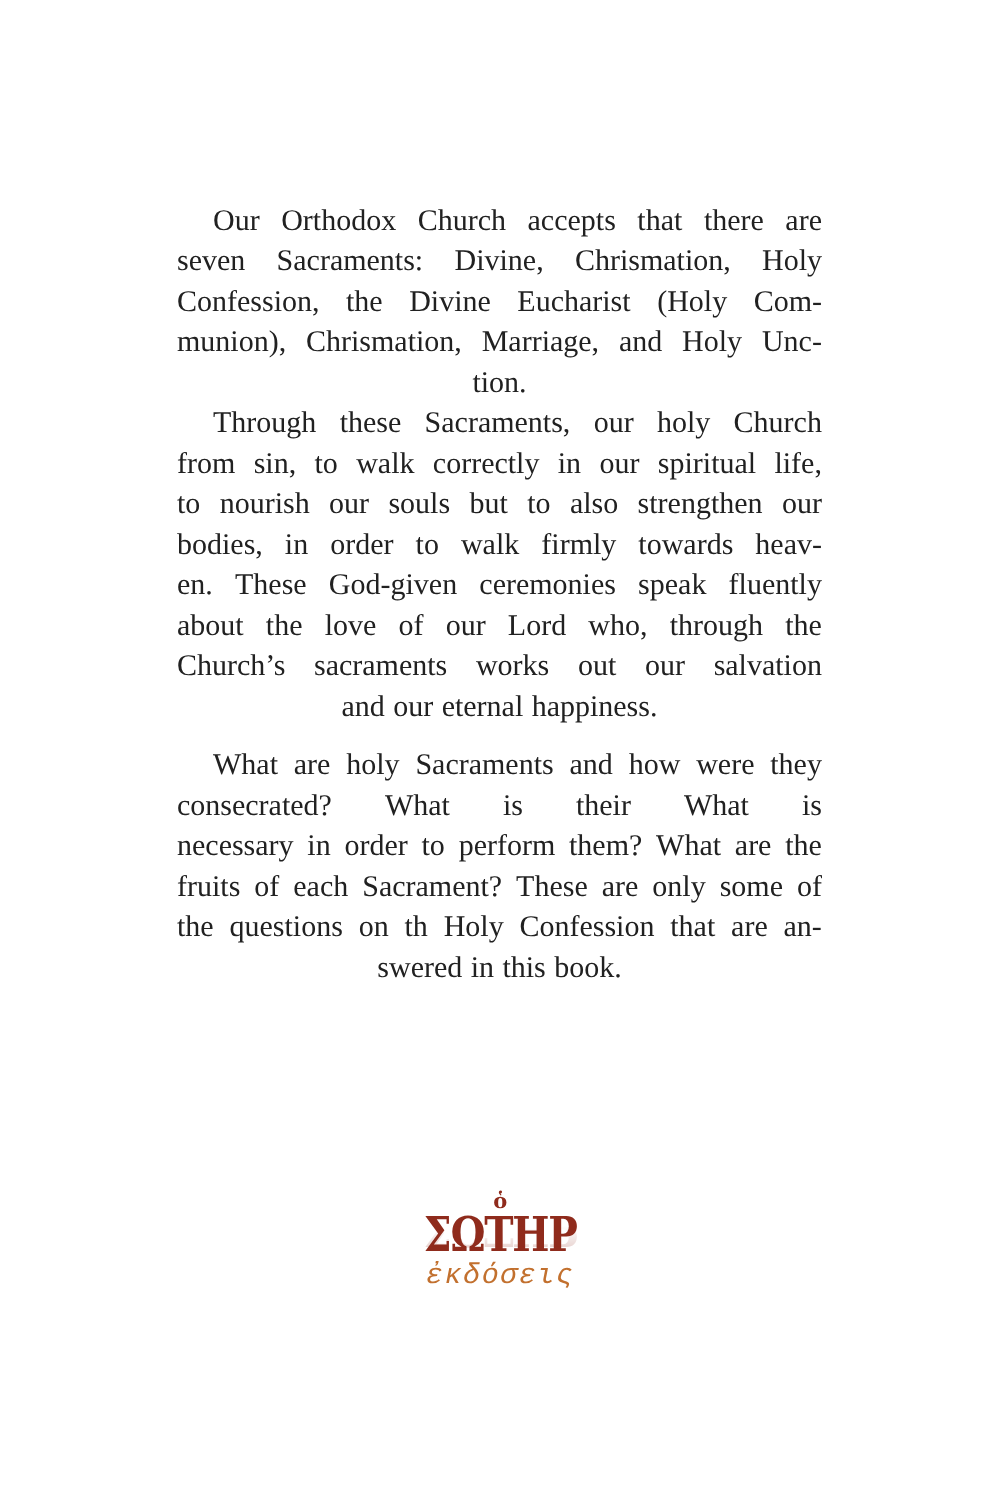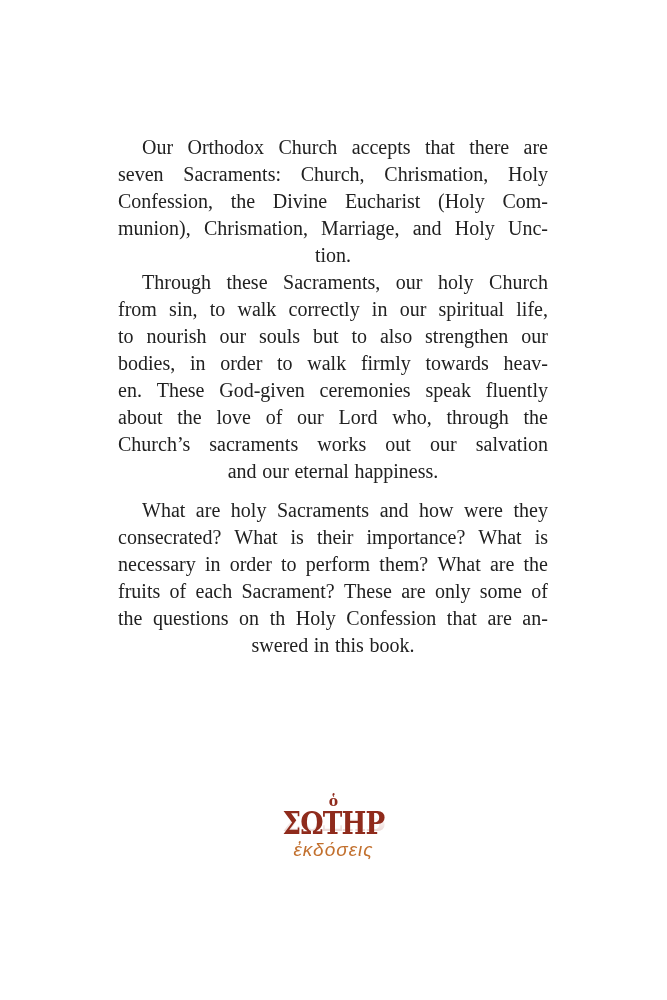--- a/index.html
+++ b/index.html
@@ -85,21 +85,21 @@
     height: 20px;
     overflow: hidden;
     margin-top: -4px;
     -webkit-mask-image: linear-gradient(to bottom, rgba(0,0,0,0.8), rgba(0,0,0,0) 85%);
     mask-image: linear-gradient(to bottom, rgba(0,0,0,0.8), rgba(0,0,0,0) 85%);
   }
   .logo-subtitle {
     position: relative;
     z-index: 2;
     display: block;
-    font-family: Liberation Sans, sans-serif;
+    font-family: Liberation Mono, monospace;
     font-style: italic;
     font-size: 19px;
     line-height: 20px;
     letter-spacing: 1px;
     color: #c2702e;
     margin-top: -14px;
   }
   .footer {
     position: absolute;
     left: 118px;
@@ -123,21 +123,21 @@
           <span>Orthodox</span>
           <span>Church</span>
           <span>accepts</span>
           <span>that</span>
           <span>there</span>
           <span>are</span>
         </div>
         <div class="tline">
           <span>seven</span>
           <span>Sacraments:</span>
-          <span>Church,</span>
+          <span>Divine,</span>
           <span>Chrismation,</span>
           <span>Holy</span>
         </div>
         <div class="tline">
           <span>Confession,</span>
           <span>the</span>
           <span>Divine</span>
           <span>Eucharist</span>
           <span>(Holy</span>
           <span>Com-</span>
@@ -238,21 +238,20 @@
           <span>and</span>
           <span>how</span>
           <span>were</span>
           <span>they</span>
         </div>
         <div class="tline">
           <span>consecrated?</span>
           <span>What</span>
           <span>is</span>
           <span>their</span>
-          <span>importance?</span>
           <span>What</span>
           <span>is</span>
         </div>
         <div class="tline">
           <span>necessary</span>
           <span>in</span>
           <span>order</span>
           <span>to</span>
           <span>perform</span>
           <span>them?</span>

